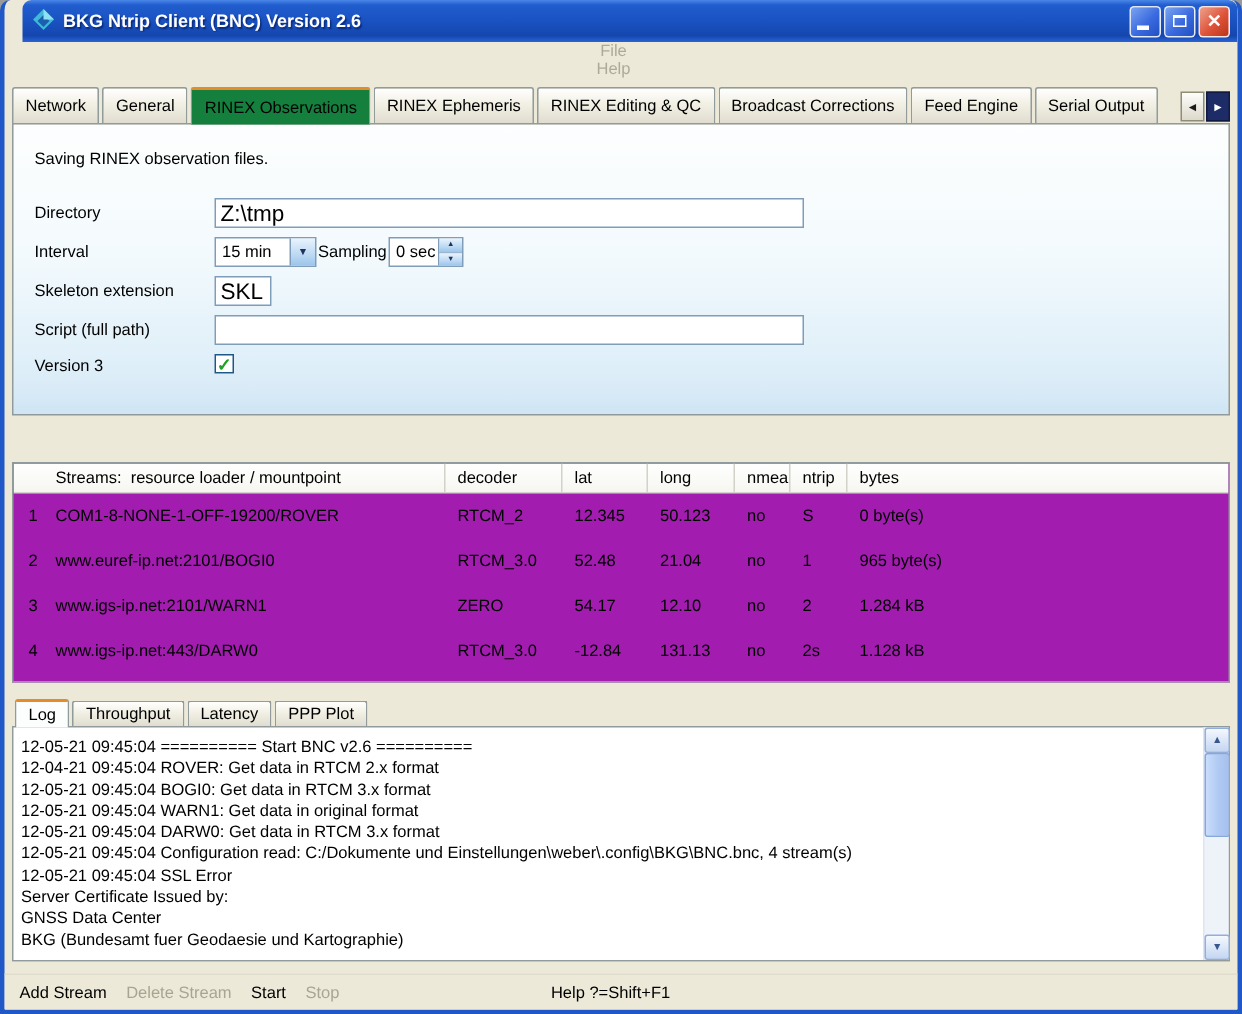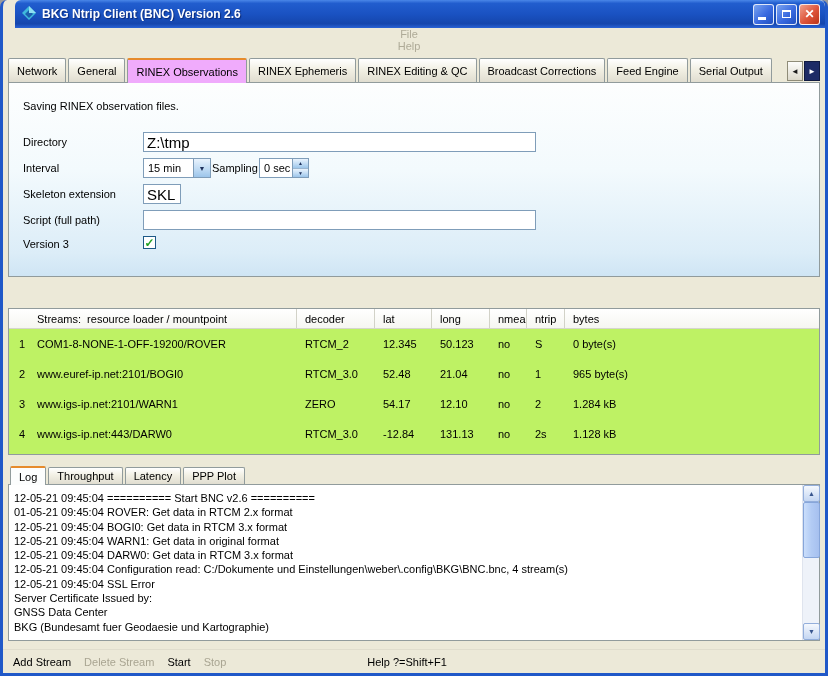--- a/index.html
+++ b/index.html
@@ -28,21 +28,21 @@
   .winbody { position:absolute; top:28px; left:0; right:0; bottom:0; }
 
   .menubar { position:absolute; top:0; left:0; right:0; height:22px; display:flex; align-items:center; padding-left:8px;flex-direction:column; }
   .menu-item { margin-right:18px; color:#aeaa97; }
 
   
   .tabbar { position:absolute; top:30px; left:5px; right:5px; height:24px; display:flex; align-items:flex-end; }
   .tab { height:24px; padding:0 8px; margin-right:2px; display:flex; align-items:center; white-space:nowrap;
     background:linear-gradient(180deg,#ffffff,#f2f0e4 45%,#e0ddd0); border:1px solid #919b9c; border-bottom:none;
     border-radius:2px 2px 0 0; }
-  .tab.selected { height:25px; margin-bottom:-1px; background:#f0abfc; border-top:2px solid #e68b2c;
+  .tab.selected { height:25px; margin-bottom:-1px; background:#15803d; border-top:2px solid #e68b2c;
     position:relative; z-index:3; }
   .tab-scrollers { position:absolute; right:0; bottom:1px; display:flex; }
   .tsbtn { width:16px; height:20px; display:flex; align-items:center; justify-content:center; font-size:8px;
     border:1px solid #8f8c78; margin-left:1px; }
   .tsbtn.left  { background:linear-gradient(180deg,#fdfdfb,#dcd9cb); color:#1a1a1a; }
   .tsbtn.right { background:#1d2b66; color:#fff; border-color:#101a40; }
 
   
   .tabpanel { position:absolute; top:54px; left:5px; width:812px; height:195px; border:1px solid #919b9c; z-index:2;
     background:linear-gradient(180deg,#fdfefe 0%,#f3fafd 45%,#dcedf8 88%,#cfe5f4 100%); }
@@ -55,21 +55,21 @@
   .combo-btn { width:17px; border-left:1px solid #7f9db9; display:flex; align-items:center; justify-content:center;
     font-size:7px; color:#20335e; background:linear-gradient(180deg,#e9f3fd,#bcd9f3 60%,#9cc5ea); }
   .spin-btns { width:16px; display:flex; flex-direction:column; border-left:1px solid #7f9db9; }
   .spin-up, .spin-down { flex:1; display:flex; align-items:center; justify-content:center; font-size:5px; color:#20335e;
     background:linear-gradient(180deg,#e9f3fd,#bcd9f3 60%,#9cc5ea); }
   .spin-up { border-bottom:1px solid #9ab6d0; }
   .checkbox { position:absolute; width:13px; height:13px; border:1px solid #1d5987; background:#fff;
     display:flex; align-items:center; justify-content:center; color:#21a121; font-size:12px; font-weight:bold; line-height:1; }
 
   
-  .streams { position:absolute; top:280px; left:5px; width:812px; height:147px; border:1px solid #919b9c; background:#bef264; overflow:hidden; }
+  .streams { position:absolute; top:280px; left:5px; width:812px; height:147px; border:1px solid #919b9c; background:#a21caf; overflow:hidden; }
   .stream-header { display:grid; grid-template-columns:288px 78px 57px 58px 37px 38px 1fr; height:20px;
     background:linear-gradient(180deg,#ffffff,#f6f6f1); border-bottom:1px solid #d5d5cd; }
   .hcell { display:flex; align-items:center; padding-left:8px; border-right:1px solid #d2d2c8; white-space:pre; overflow:hidden; }
   .hcell:last-child { border-right:none; }
   .hcell.first { padding-left:28px; }
   .stream-row { display:grid; grid-template-columns:26px 262px 78px 57px 58px 37px 38px 1fr; height:30px; }
   .cell { display:flex; align-items:center; padding-left:8px; white-space:nowrap; overflow:hidden; }
   .cell.num { justify-content:center; padding-left:0; }
   .cell.mp { padding-left:2px; }
 
@@ -265,21 +265,21 @@
           <span>Latency</span>
         </div>
       <div class="btab">
           <span>PPP Plot</span>
         </div>
     </div>
 
     <div class="logpane">
       <div class="log-content">
         <div class="log-line">12-05-21 09:45:04 ========== Start BNC v2.6 ==========</div>
-        <div class="log-line">01-05-21 09:45:04 ROVER: Get data in RTCM 2.x format</div>
+        <div class="log-line">12-04-21 09:45:04 ROVER: Get data in RTCM 2.x format</div>
         <div class="log-line">12-05-21 09:45:04 BOGI0: Get data in RTCM 3.x format</div>
         <div class="log-line">12-05-21 09:45:04 WARN1: Get data in original format</div>
         <div class="log-line">12-05-21 09:45:04 DARW0: Get data in RTCM 3.x format</div>
         <div class="log-line">12-05-21 09:45:04 Configuration read: C:/Dokumente und Einstellungen\weber\.config\BKG\BNC.bnc, 4 stream(s)</div>
         <div class="log-line">12-05-21 09:45:04 SSL Error</div>
         <div class="log-line">Server Certificate Issued by:</div>
         <div class="log-line">GNSS Data Center</div>
         <div class="log-line">BKG (Bundesamt fuer Geodaesie und Kartographie)</div>
       </div>
       <div class="scrollbar">

